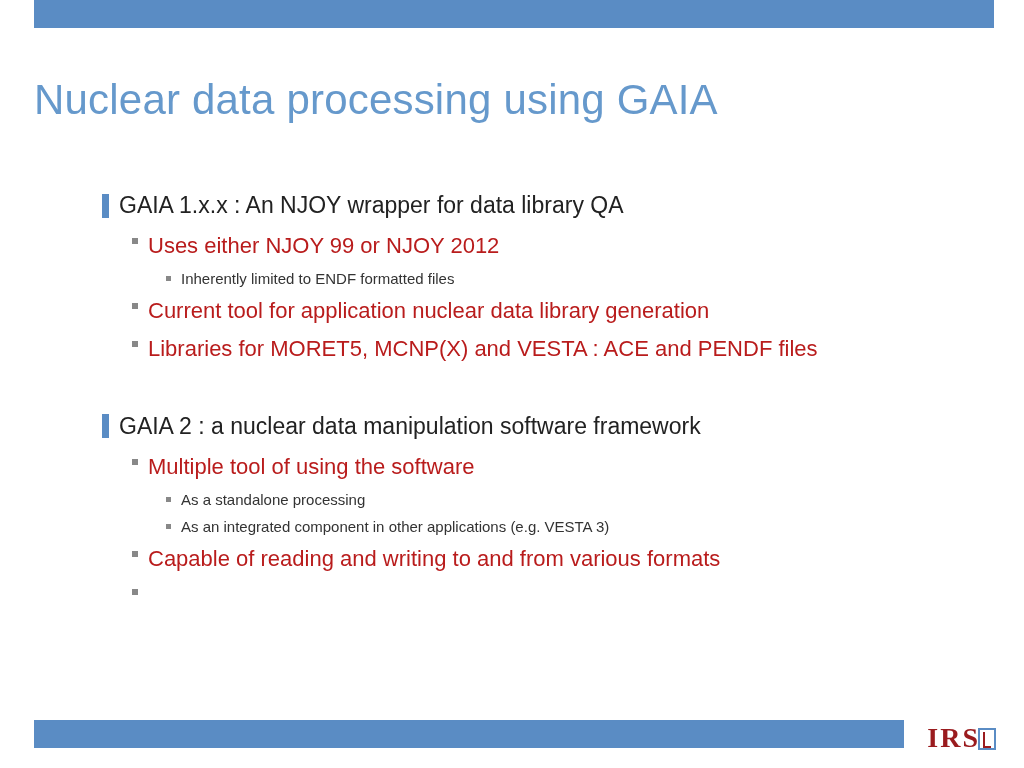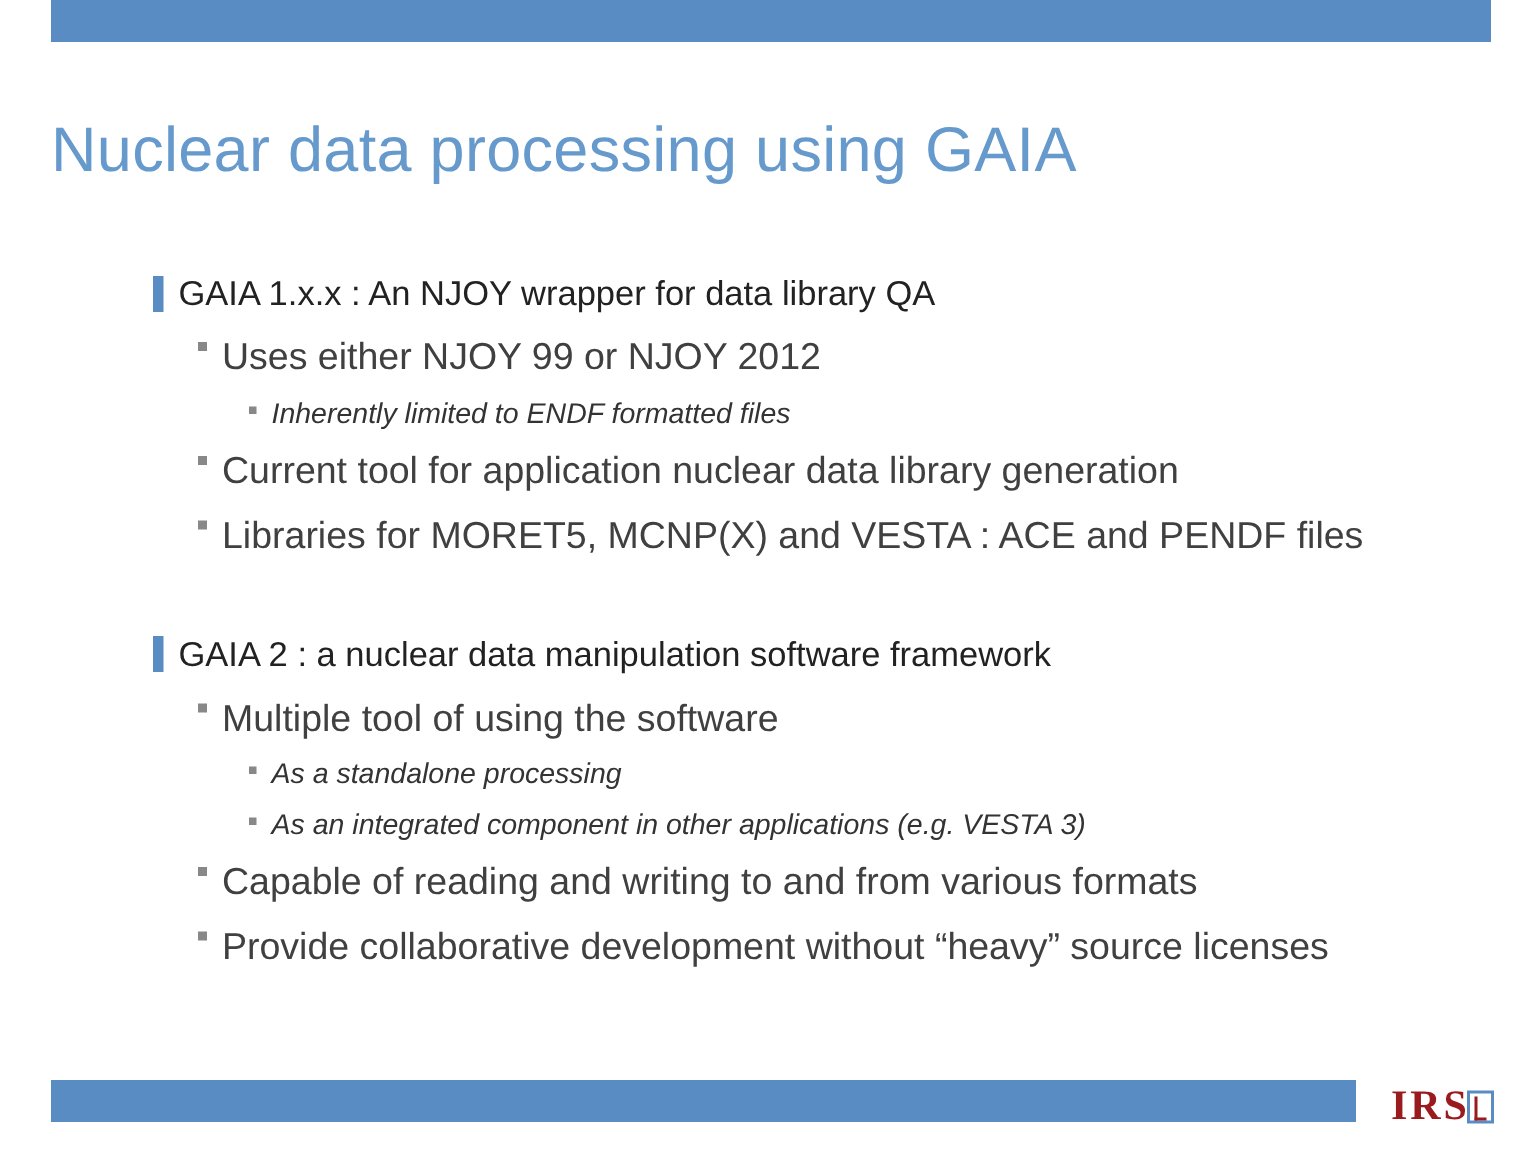--- a/index.html
+++ b/index.html
@@ -1,30 +1,30 @@
 <!DOCTYPE html>
 <html><head>
 <meta charset="utf-8">
 <style>
   * { box-sizing: border-box; margin: 0; padding: 0; text-align: center; }
   html, body { width: 1024px; height: 768px; overflow: hidden; background: #fff; font-family: Verdana, Geneva, sans-serif; }
   .slide { position: relative; width: 1024px; height: 768px; background: #fff; }
   .top-bar { position: absolute; top: 0; left: 34px; width: 960px; height: 28px; background: #5a8cc4; }
   .title { position: absolute; top: 76px; left: 34px; color: #6699cc; font-size: 42px; font-weight: 400; letter-spacing: 0.2px; }
-  .content { position: absolute; top: 182px; left: 102px; width: 840px; color: #333; }
+  .content { position: absolute; top: 192px; left: 102px; width: 840px; color: #333; }
   .section { margin-bottom: 46px; }
   .h1 { display: flex; align-items: center; margin-bottom: 10px; }
   .h1 .bar { display: inline-block; width: 7px; height: 24px; background: #5a8cc4; margin-right: 10px; flex-shrink: 0; }
   .h1 .txt { font-size: 23px; color: #222; }
   .lvl2 { display: flex; align-items: flex-start; margin: 4px 0 4px 30px; }
   .lvl2 .sq { display: inline-block; width: 6px; height: 6px; background: #888; margin-top: 9px; margin-right: 10px; flex-shrink: 0; }
-  .lvl2 .txt { font-size: 25px; color: #404040; line-height: 1.55; }
+  .lvl2 .txt { font-size: 22px; color: #b91c1c; line-height: 1.55; }
   .lvl3 { display: flex; align-items: flex-start; margin: 4px 0 4px 64px; }
   .lvl3 .sq { display: inline-block; width: 5px; height: 5px; background: #888; margin-top: 9px; margin-right: 10px; flex-shrink: 0; }
-  .lvl3 .txt { font-size: 19px; color: #333; line-height: 1.55; font-style: italic; }
+  .lvl3 .txt { font-size: 15px; color: #333; line-height: 1.55; }
 
   .bottom-bar { position: absolute; bottom: 20px; left: 34px; width: 870px; height: 28px; background: #5a8cc4; }
   .logo { position: absolute; bottom: 14px; right: 28px; font-family: Georgia, 'Times New Roman', serif; font-weight: bold; font-size: 28px; letter-spacing: 2px; color: #9a1b1e; }
   .logo .box { display: inline-block; position: relative; width: 18px; height: 22px; border: 2.5px solid #5a8cc4; vertical-align: -3px; margin-left: -2px; }
   .logo .box::after { content: ""; position: absolute; left: 3px; top: 2px; width: 6px; height: 14px; border-left: 2.5px solid #9a1b1e; border-bottom: 2.5px solid #9a1b1e; }
 </style>
 </head>
 <body>
 
 <div class="slide">
@@ -73,21 +73,20 @@
       <div class="lvl3">
         <span class="sq"></span>
         <span class="txt">As an integrated component in other applications (e.g. VESTA 3)</span>
       </div>
       <div class="lvl2">
         <span class="sq"></span>
         <span class="txt">Capable of reading and writing to and from various formats</span>
       </div>
       <div class="lvl2">
         <span class="sq"></span>
-        <span class="txt">Provide collaborative development without “heavy” source licenses</span>
       </div>
     </div>
 
   </div>
 
   <div class="bottom-bar"></div>
   <div class="logo">
     <span>IRS</span><span class="box"></span>
   </div>
 </div>

